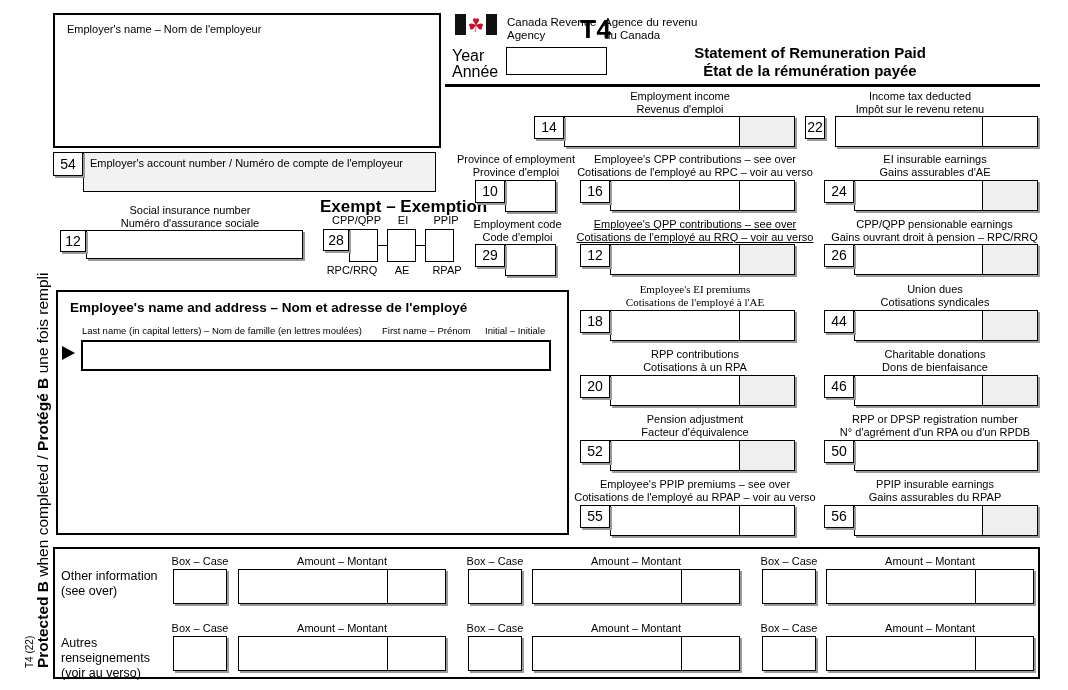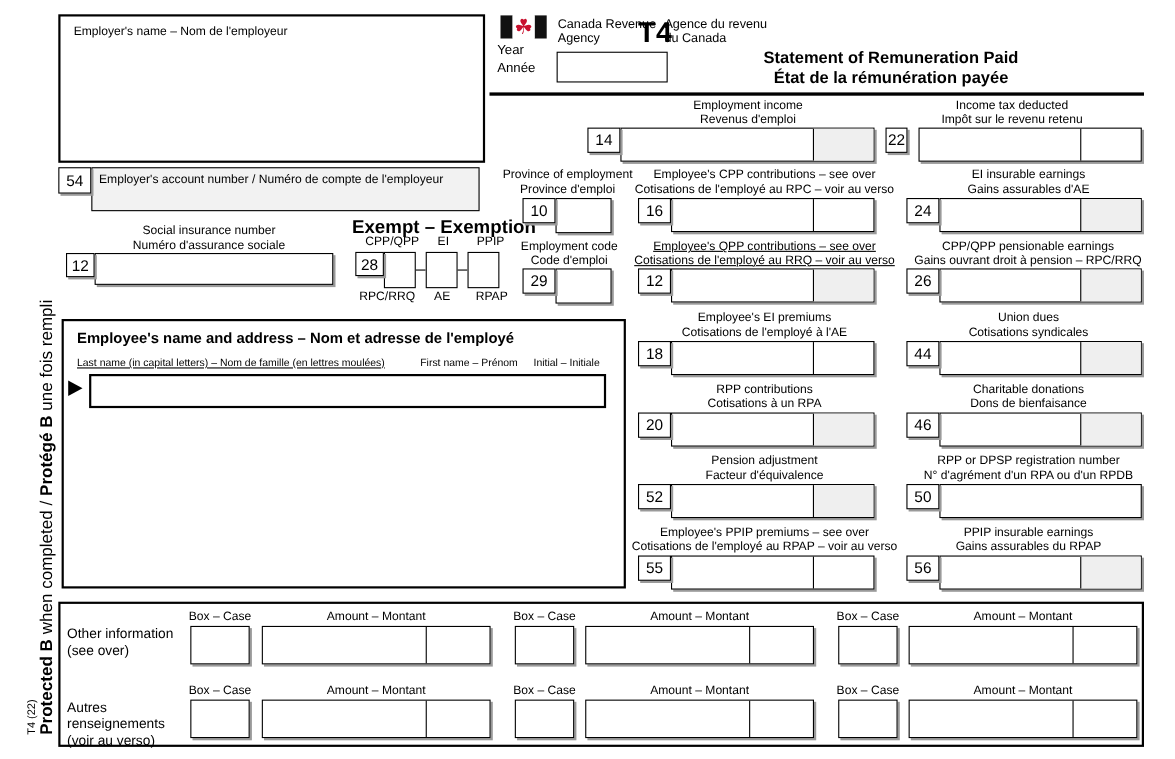--- a/index.html
+++ b/index.html
@@ -145,21 +145,21 @@
   </div>
   <div class="vert" id="formcode" style="left:24px;top:668px;">T4 (22)</div>
 
   <div class="flag abs" style="left:455px;top:14px;">
     <div class="bar"></div>
     <div class="mid">
         <span class="leaf">☘</span>
       </div>
     <div class="bar"></div>
   </div>
-  <div class="abs lbl left" style="left:452px;top:37px;font-size:12px;line-height:16px;">
+  <div class="abs lbl left" style="left:452px;top:48px;font-size:16px;line-height:16px;">
     <div>Year</div>
     <div>Année</div>
   </div>
   <div class="abs lbl left" style="left:507px;top:16px;font-size:11.5px;line-height:13px;">
     <div>Canada Revenue</div>
     <div>Agency</div>
   </div>
   <div class="abs lbl left" style="left:604px;top:16px;font-size:11.5px;line-height:13px;">
     <div>Agence du revenu</div>
     <div>du Canada</div>
@@ -202,21 +202,21 @@
   <div class="conn" style="left:416px;top:245px;width:9px;"></div>
   <div class="fld" style="left:425px;top:229px;width:29px;height:33px;"></div>
 
   <div class="abs lbl" style="left:323px;top:264px;width:58px;">RPC/RRQ</div>
   <div class="abs lbl" style="left:386px;top:264px;width:32px;">AE</div>
   <div class="abs lbl" style="left:424px;top:264px;width:46px;">RPAP</div>
 
   <div class="heavy" style="left:56px;top:290px;width:513px;height:245px;">
     <div class="abs" id="emp-title" style="left:12px;top:8px;">Employee's name and address – Nom et adresse de l'employé</div>
     <div class="abs tiny" style="left:78px;top:320px;"></div>
-    <div class="abs tiny" style="left:12px;top:33px;text-decoration:underline;">Last name (in capital letters) – Nom de famille (en lettres moulées)</div>
+    <div class="abs tiny" style="left:24px;top:33px;">Last name (in capital letters) – Nom de famille (en lettres moulées)</div>
     <div class="abs tiny" style="left:324px;top:33px;">First name – Prénom</div>
     <div class="abs tiny" style="left:427px;top:33px;">Initial – Initiale</div>
     <div class="abs" style="left:23px;top:48px;width:470px;height:31px;border:2px solid #000;box-sizing:border-box;"></div>
     <div class="abs" style="left:23px;top:86px;width:470px;height:140px;"></div>
   </div>
   <div class="arrow" style="left:62px;top:346px;"></div>
 
   <div class="abs lbl" style="left:530px;top:90px;width:300px;">
     <div>Employment income</div>
     <div>Revenus d'emploi</div>
@@ -254,21 +254,21 @@
   <div class="abs lbl" style="left:570px;top:218px;width:250px;text-decoration:underline;">
     <div>Employee's QPP contributions – see over</div>
     <div>Cotisations de l'employé au RRQ – voir au verso</div>
   </div>
   <div class="boxnum" style="left:580px;top:244px;width:30px;height:23px;">12</div>
   <div class="money" style="left:610px;top:244px;width:185px;height:31px;">
     <div class="dollars"></div>
     <div class="cents grey" style="width:55px;"></div>
   </div>
 
-  <div class="abs lbl" style="left:570px;top:283px;width:250px;">
+  <div class="abs lbl" style="left:570px;top:283px;width:250px;font-family:Liberation Serif, serif;">
     <div>Employee's EI premiums</div>
     <div>Cotisations de l'employé à l'AE</div>
   </div>
   <div class="boxnum" style="left:580px;top:310px;width:30px;height:23px;">18</div>
   <div class="money" style="left:610px;top:310px;width:185px;height:31px;">
     <div class="dollars"></div>
     <div class="cents" style="width:55px;"></div>
   </div>
 
   <div class="abs lbl" style="left:570px;top:348px;width:250px;">

